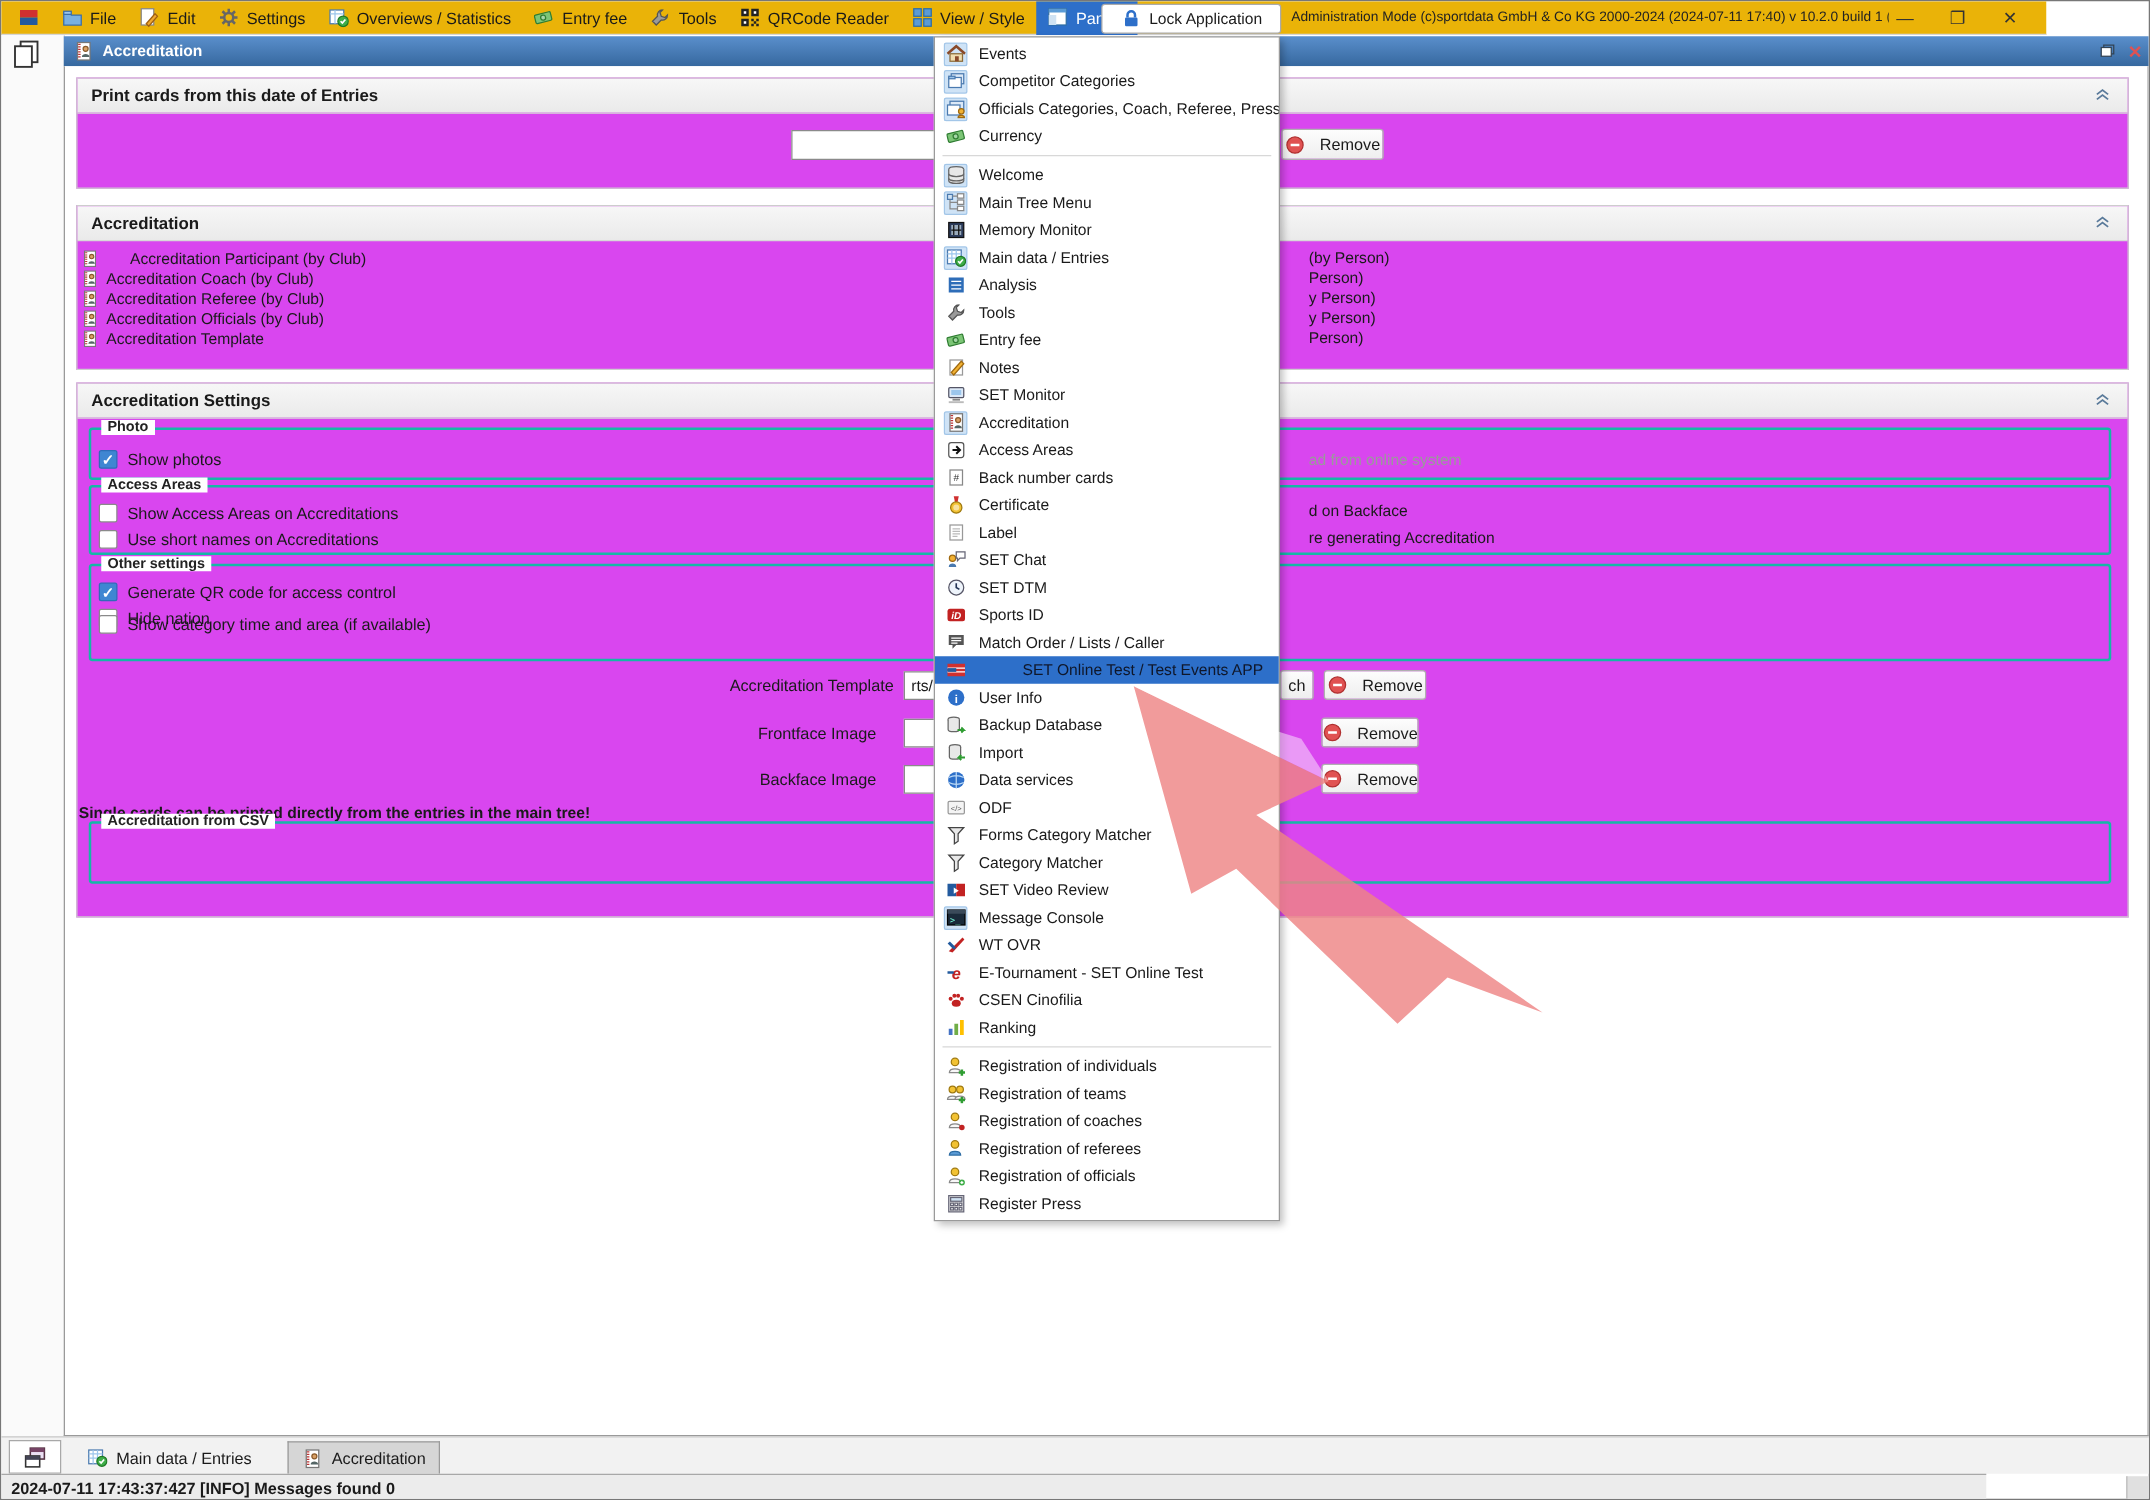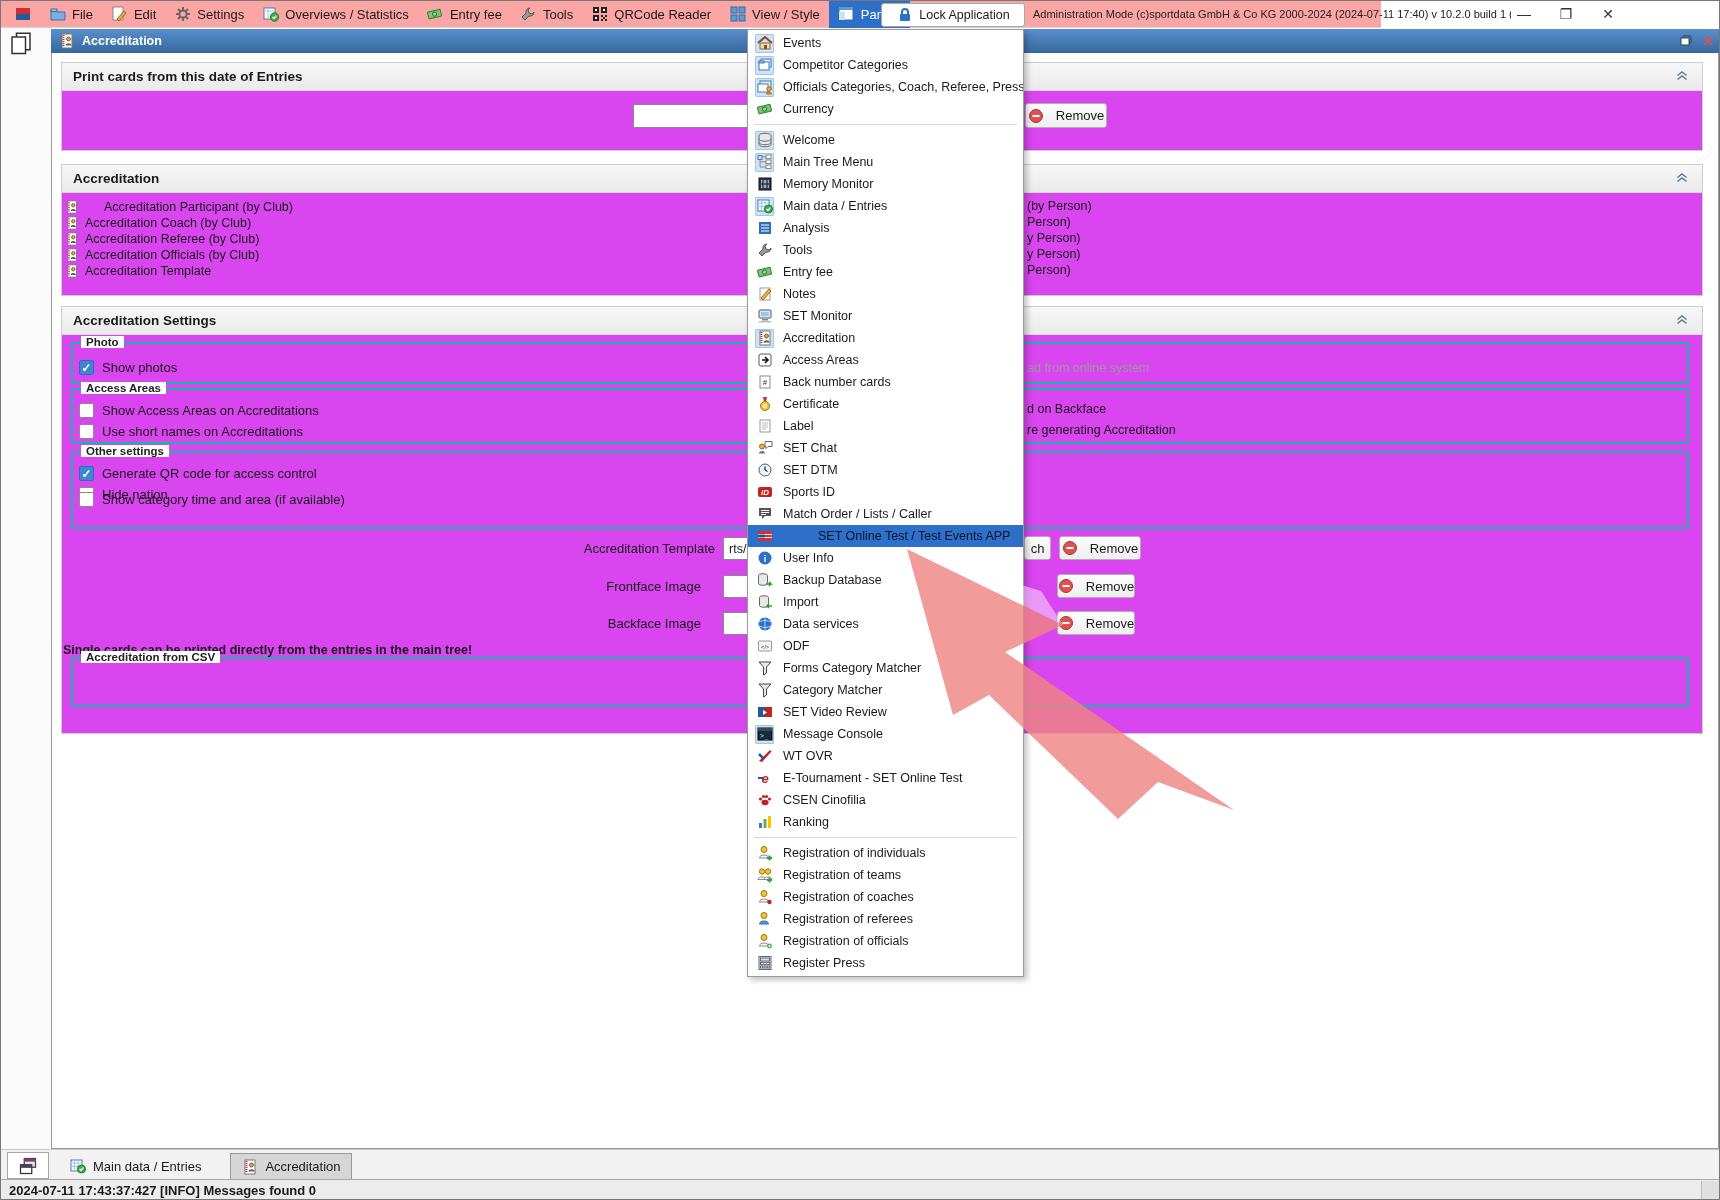--- a/index.html
+++ b/index.html
@@ -1,21 +1,21 @@
 <!DOCTYPE html>
 <html><head>
 <meta charset="utf-8">
 <style>
   html,body{margin:0;padding:0;background:#d8d8d8;font-family:"Liberation Sans",sans-serif;}
   #screen{position:relative;width:1720px;height:1200px;background:#fff;overflow:hidden;border:1px solid #777;box-sizing:border-box;font-size:13px;color:#1a1a1a;}
   .abs{position:absolute;}
   .ic{display:inline-flex;align-items:center;justify-content:center;width:17px;height:17px;flex:0 0 auto;}
   .ic svg{display:block;}
   
-  #menubar{left:0;top:0;width:1380px;height:27px;background:#fca5a5;border-bottom:1px solid #d5d5d5;display:flex;align-items:center;padding-left:4px;box-sizing:border-box;}
+  #menubar{left:0;top:0;width:1636px;height:27px;background:#eab308;border-bottom:1px solid #d5d5d5;display:flex;align-items:center;padding-left:4px;box-sizing:border-box;}
   .mi{display:inline-flex;align-items:center;gap:6px;height:27px;padding:0 9px;white-space:nowrap;cursor:default;}
   .mi.active{background:#2d6fc9;color:#fff;}
   #lock-btn{left:880px;top:2px;width:142px;height:22px;background:#fff;border:1px solid #aaa;border-radius:3px;display:flex;align-items:center;justify-content:center;gap:6px;font-size:12.5px;}
   #app-title{left:1032px;top:7px;width:478px;height:14px;font-size:11px;color:#222;white-space:nowrap;overflow:hidden;}
   .winctl{top:0;width:34px;height:26px;display:flex;align-items:center;justify-content:center;font-size:14px;color:#333;}
   
   #gutter{left:0;top:27px;width:50px;height:1121px;background:#fafafa;border-right:1px solid #e0e0e0;}
   #wtitle{left:50px;top:28px;width:1668px;height:24px;background:linear-gradient(#5a8fcc,#36689f);display:flex;align-items:center;gap:7px;padding-left:7px;box-sizing:border-box;color:#fff;font-weight:bold;font-size:12.5px;}
   #wbody{left:50px;top:52px;width:1668px;height:1096px;background:#fff;border:1px solid #9a9a9a;border-top:none;box-sizing:border-box;}
   .wt-ctl{top:31px;width:18px;height:18px;display:flex;align-items:center;justify-content:center;}
@@ -28,39 +28,39 @@
   .fs{border:2px solid #14b8a6;border-radius:3px;box-sizing:border-box;}
   .fs-legend{position:absolute;top:-8px;left:8px;background:#fff;padding:0 5px;font-weight:bold;font-size:11.5px;color:#222;white-space:nowrap;}
   
   .cbrow{display:flex;align-items:center;gap:8px;height:17px;white-space:nowrap;font-size:13px;}
   .cb{width:15px;height:15px;border:1px solid #8a8a8a;border-radius:2px;background:#fff;box-sizing:border-box;display:flex;align-items:center;justify-content:center;}
   .cb.checked{background:#3f86d2;border-color:#2e6db8;}
   .cb.checked::after{content:"✓";color:#fff;font-size:12px;font-weight:bold;line-height:1;}
   .tinput{border:1px solid #8a8a8a;background:#fff;font-size:12.5px;display:flex;align-items:center;padding:0 5px;box-sizing:border-box;white-space:nowrap;overflow:hidden;}
   .btn{display:inline-flex;align-items:center;justify-content:center;gap:11px;border:1px solid #b0b0b0;border-radius:3px;background:linear-gradient(#fdfdfd,#eeeeee);font-size:13px;box-sizing:border-box;white-space:nowrap;}
   .rlabel{text-align:right;font-size:13px;white-space:nowrap;}
-  .frag{white-space:nowrap;font-size:12.5px;}
+  .frag{white-space:nowrap;font-size:12.5px;margin-left:20px;}
   .frag.gray{color:#9a9a9a;}
   .list-row{display:flex;align-items:center;gap:6px;height:16px;font-size:12.5px;white-space:nowrap;}
   .note{font-weight:bold;font-size:12.5px;white-space:nowrap;}
   
   #pmenu{left:746px;top:28px;width:277px;background:#fff;border:1px solid #9a9a9a;box-shadow:3px 3px 6px rgba(0,0,0,.25);z-index:50;padding:2px 0;box-sizing:border-box;}
   .pmi{height:22px;display:flex;align-items:center;gap:9px;padding-left:7px;font-size:12.5px;white-space:nowrap;overflow:hidden;cursor:default;}
   .pmi .ric{width:19px;height:19px;display:flex;align-items:center;justify-content:center;border-radius:2px;flex:0 0 auto;}
   .pmi.open .ric{background:#cfe3f6;box-shadow:0 0 0 1px #a3c6e8 inset;}
   .pmi.hl{background:#2d6fc9;color:#0f172a;gap:44px;}
   .psep{height:1px;background:#d8d8d8;margin:4px 6px;}
   
   #arrow{left:880px;top:528px;z-index:60;pointer-events:none;}
   
   #tabbar{left:0;top:1148px;width:1720px;height:30px;background:#f2f2f2;border-top:1px solid #c8c8c8;box-sizing:border-box;}
   .tab{position:absolute;top:3px;height:26px;display:flex;align-items:center;gap:7px;padding:0 10px;font-size:13px;white-space:nowrap;box-sizing:border-box;}
   .tab.active{background:#d6d6d6;border:1px solid #9a9a9a;border-bottom:none;}
   #gutter-btn{left:6px;top:1151px;width:40px;height:25px;background:#fff;border:1px solid #a8a8a8;display:flex;align-items:center;justify-content:center;}
-  #statusbar{left:0;top:1178px;width:1720px;height:22px;background:#ececec;border-top:1px solid #a8a8a8;display:flex;align-items:center;font-weight:bold;font-size:13px;padding-left:8px;box-sizing:border-box;}
+  #statusbar{left:0;top:1178px;width:1588px;height:22px;background:#ececec;border-top:1px solid #a8a8a8;display:flex;align-items:center;font-weight:bold;font-size:13px;padding-left:8px;box-sizing:border-box;}
   #grip{left:1700px;top:1180px;width:19px;height:19px;background:#e0e0e0;border-left:1px solid #bbb;}
 </style>
 </head>
 <body>
 
 <div id="screen">
 
   <div id="menubar" class="abs">
       <div class="mi">
         <span class="ic">

